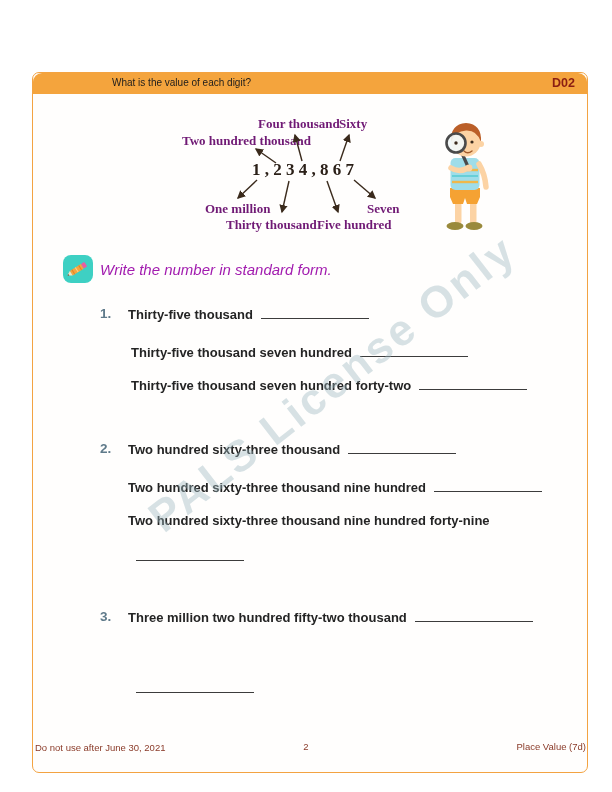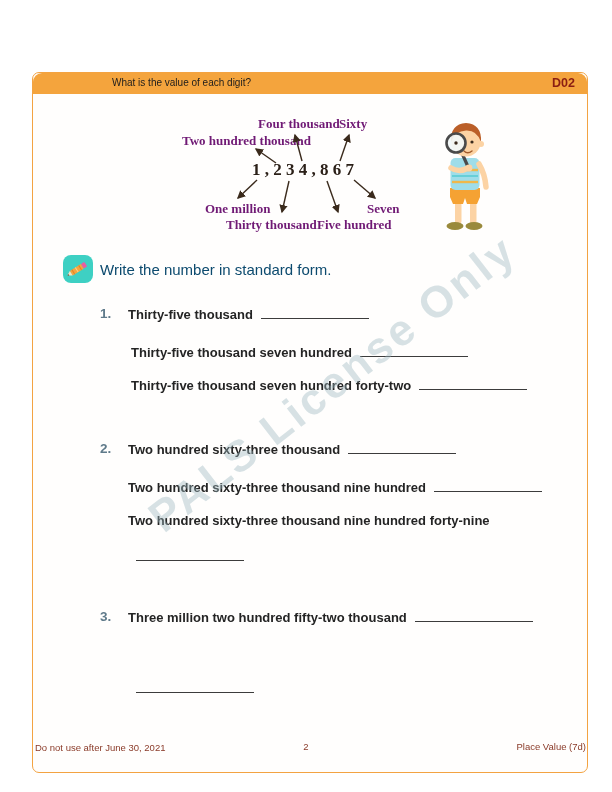--- a/index.html
+++ b/index.html
@@ -15,21 +15,21 @@
   .title{position:absolute;left:112px;top:77px;font-size:10px;color:#1c1c1c;}
   
   .dlabel{position:absolute;font-family:"Liberation Serif",serif;font-weight:bold;
           font-size:13px;color:#701a75;white-space:nowrap;}
   .dnumber{position:absolute;left:252px;top:160px;font-family:"Liberation Serif",serif;
            font-weight:bold;font-size:17px;color:#2b2018;white-space:nowrap;}
   .arrows{position:absolute;left:0;top:0;width:612px;height:792px;pointer-events:none;}
   .boy{position:absolute;left:428px;top:112px;}
   
   .instr-icon{position:absolute;left:63px;top:255px;}
-  .instr-text{position:absolute;left:100px;top:261px;font-size:15px;font-weight:500;color:#0c4a6e;}
+  .instr-text{position:absolute;left:100px;top:261px;font-size:15px;font-weight:500;color:#a21caf;font-style:italic;}
   
   .qnum{position:absolute;font-size:13.5px;font-weight:bold;color:#5f7a8a;}
   .qline{position:absolute;font-size:13px;font-weight:600;color:#242424;white-space:nowrap;}
   .blank{display:inline-block;width:108px;height:12px;border-bottom:1.6px solid #3c3c3c;
          margin-left:8px;}
   .blank.lone{position:absolute;height:15px;}
   
   .watermark{position:absolute;left:110px;top:368px;width:420px;text-align:center;
              transform:rotate(-38deg);font-size:44px;font-weight:bold;letter-spacing:3px;
              color:#9db8c0;opacity:0.40;z-index:5;pointer-events:none;white-space:nowrap;}

